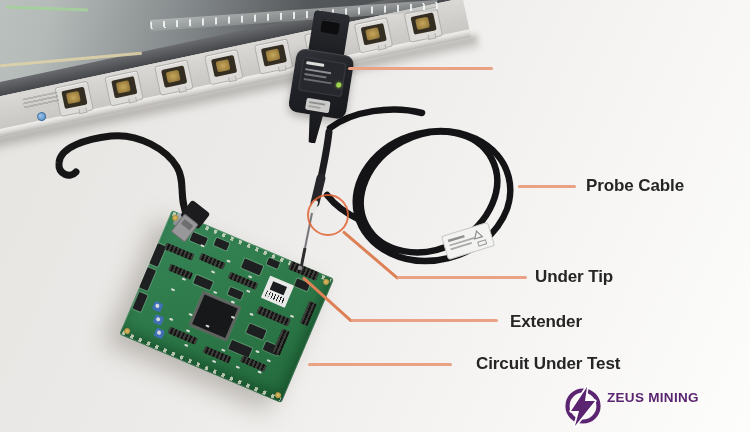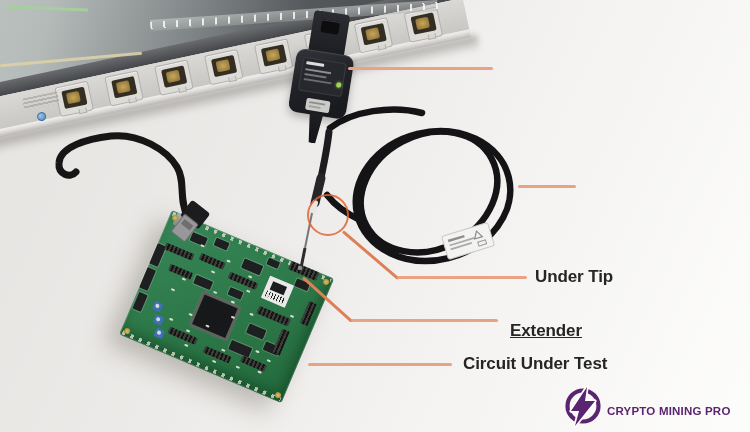--- a/index.html
+++ b/index.html
@@ -286,24 +286,25 @@
   <div class="tip-circle"></div>
 
   <div class="hline" style="left:348px;top:67px;width:145px;"></div>
   <div class="hline" style="left:518px;top:185px;width:58px;"></div>
   <div class="dline" style="left:343px;top:230px;width:73px;transform:rotate(40.5deg);"></div>
   <div class="hline" style="left:397px;top:276px;width:130px;"></div>
   <div class="dline" style="left:303px;top:276px;width:66px;transform:rotate(41.9deg);"></div>
   <div class="hline" style="left:351px;top:319px;width:147px;"></div>
   <div class="hline" style="left:308px;top:363px;width:144px;"></div>
 
+  <div class="callout-label" style="left:586px;top:176px;">Probe Cable</div>
   <div class="callout-label" style="left:535px;top:267px;">Under Tip</div>
-  <div class="callout-label" style="left:510px;top:321px;text-decoration:underline;">Extender</div>
-  <div class="callout-label" style="left:463px;top:354px;">Circuit Under Test</div>
+  <div class="callout-label" style="left:510px;top:312px;">Extender</div>
+  <div class="callout-label" style="left:476px;top:354px;">Circuit Under Test</div>
 
   <svg class="svg-abs z5" width="52" height="50" viewBox="0 0 52 50" style="left:558px;top:384px;">
     <circle cx="25" cy="22" r="15.5" fill="none" stroke="#5a2470" stroke-width="4.2"></circle>
     <polygon points="29,3 13,27 21,27 17,42 37,17 27,17" fill="#5a2470" stroke="#ffffff" stroke-width="3.4" stroke-linejoin="round"></polygon>
     <polygon points="29,3 13,27 21,27 17,42 37,17 27,17" fill="#5a2470"></polygon>
   </svg>
-  <div class="wm-text2">CRYPTO MINING PRO</div>
+  <div class="wm-text1">ZEUS MINING</div>
 
 </div>
 
 </body></html>

